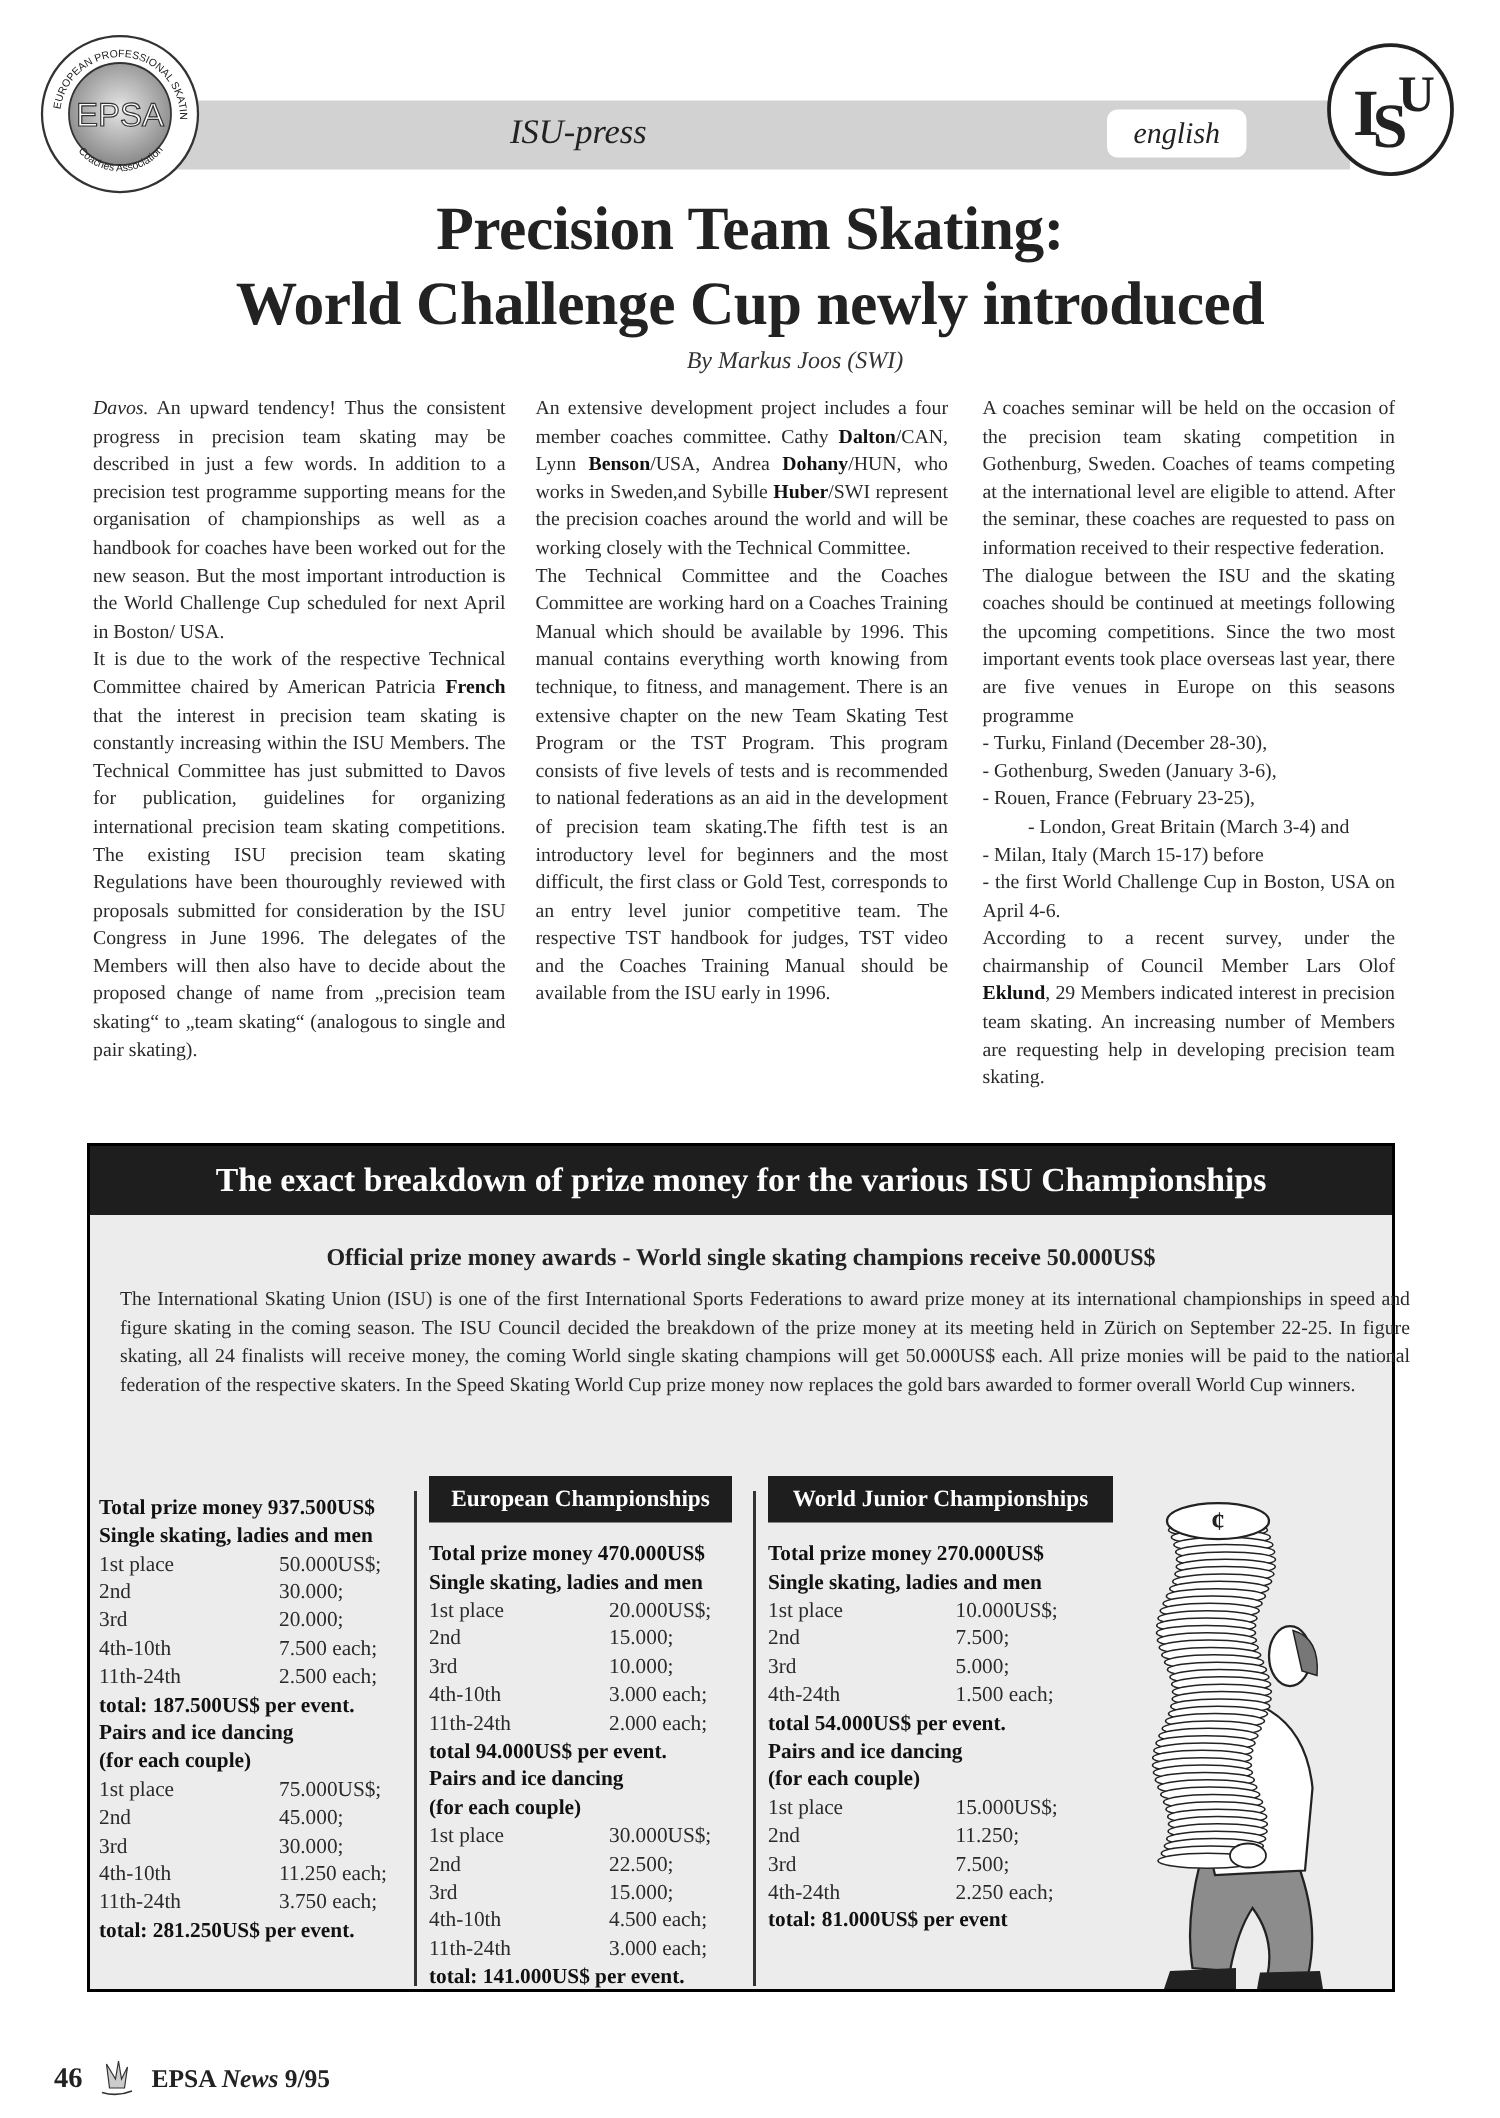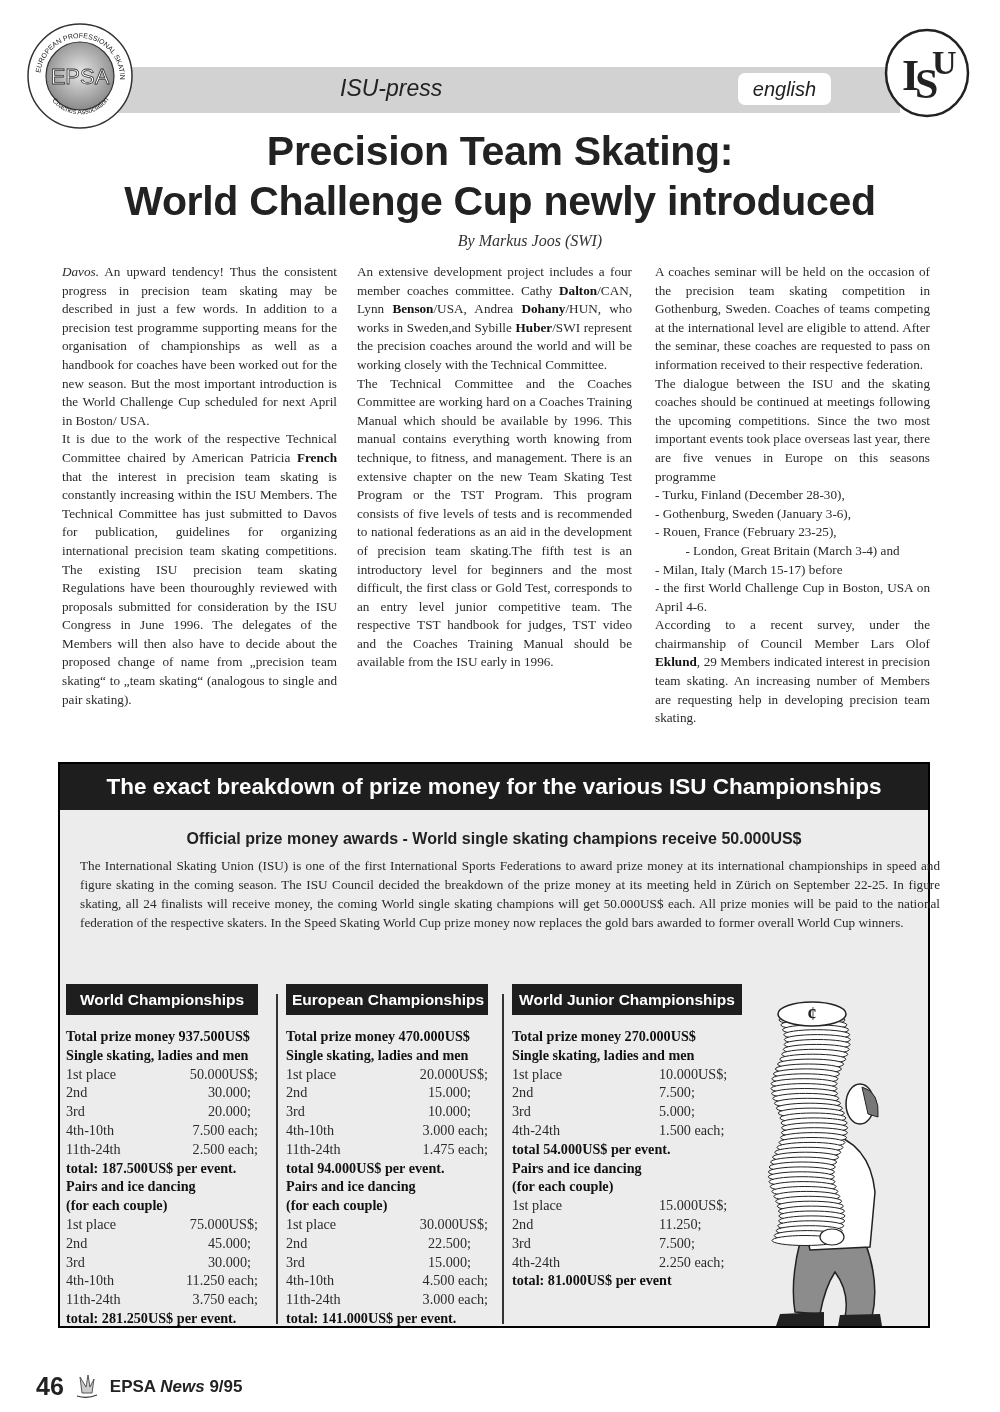--- a/index.html
+++ b/index.html
@@ -1,18 +1,18 @@
 <!DOCTYPE html>
 <html><head>
 <meta charset="utf-8">
 <style>
   html, body { margin: 0; padding: 0; background: #ffffff; }
   body { width: 1000px; height: 1412px; position: relative; overflow: hidden; color: #1e1e1e; }
   .serif { font-family: "Liberation Serif", "DejaVu Serif", serif; }
-  .sans { font-family: Liberation Sans, sans-serif; }
+  .sans { font-family: Liberation Serif, serif; }
 
   
   .band { position: absolute; left: 110px; top: 67px; width: 790px; height: 46px; background: #d2d2d2; }
   .band .press { position: absolute; left: 230px; top: 8px; font-size: 23px; font-style: italic; color: #222; }
   .band .lang { position: absolute; left: 628px; top: 6px; width: 93px; height: 32px; background: #ffffff; border-radius: 7px;
                 font-size: 20px; font-style: italic; text-align: center; line-height: 32px; color: #222; }
 
   .logo-epsa { position: absolute; left: 22px; top: 20px; width: 116px; height: 112px; }
   .logo-isu { position: absolute; left: 882px; top: 28px; width: 90px; height: 90px; }
 
@@ -31,36 +31,36 @@
   
   .box { position: absolute; left: 58px; top: 762px; width: 872px; height: 566px; border: 2px solid #000000; background: #ececec; box-sizing: border-box; }
   .box-head { position: absolute; left: 0; top: 0; width: 100%; height: 46px; background: #1e1e1e; color: #fff; font-size: 22.5px; font-weight: bold; text-align: center; line-height: 46px; }
   .box-sub { position: absolute; left: 0; top: 66px; width: 100%; text-align: center; font-size: 16px; font-weight: bold; color: #222; }
   .box-intro { position: absolute; left: 20px; top: 92px; width: 860px; font-size: 13.2px; line-height: 19px; text-align: justify; color: #2a2a2a; }
 
   .champ { position: absolute; top: 220px; }
   .champ .hdr { height: 31px; background: #1e1e1e; color: #fff; font-size: 15.5px; font-weight: bold; line-height: 31px; text-align: center; padding: 0 6px; white-space: nowrap; }
   .champ .rows { margin-top: 12px; font-size: 14.2px; line-height: 18.8px; color: #2a2a2a; }
   .champ .bold { font-weight: bold; color: #111; }
-  .champ .row { display: flex; gap: 22px; }
+  .champ .row { display: flex; }
   .champ .row .k { width: 120px; }
   .champ .row .v { flex: 1; white-space: nowrap; }
   .c1 { left: 6px; width: 192px; }
   .c2 { left: 226px; width: 202px; }
   .c3 { left: 452px; width: 230px; }
   .c2 .row .k { width: 120px; }
   .c3 .row .k { width: 125px; }
   .vdiv { position: absolute; top: 230px; width: 2px; background: #333; }
   .vdiv.d1 { left: 216px; height: 330px; }
   .vdiv.d2 { left: 442px; height: 330px; }
 
   .illustration { position: absolute; left: 680px; top: 228px; width: 184px; height: 334px; }
 
   .footer { position: absolute; left: 36px; top: 1372px; font-size: 17px; font-weight: bold; color: #222; display: flex; align-items: center; gap: 10px; }
-  .footer .pg { font-size: 25px; }
+  .footer .pg { font-size: 19px; }
   .footer .news { font-style: italic; }
 </style>
 </head>
 <body>
 
 <div class="band sans">
   <span class="press">ISU-press</span>
   <span class="lang">english</span>
 </div>
 
@@ -115,21 +115,20 @@
 
 <div class="box">
   <div class="box-head sans">The exact breakdown of prize money for the various ISU Championships</div>
   <div class="box-sub sans">Official prize money awards - World single skating champions receive 50.000US$</div>
   <div class="box-intro serif">The International Skating Union (ISU) is one of the first International Sports Federations to award prize money at its international championships in speed and figure skating in the coming season. The ISU Council decided the breakdown of the prize money at its meeting held in Zürich on September 22-25. In figure skating, all 24 finalists will receive money, the coming World single skating champions will get 50.000US$ each. All prize monies will be paid to the national federation of the respective skaters. In the Speed Skating World Cup prize money now replaces the gold bars awarded to former overall World Cup winners.</div>
 
   <div class="vdiv d1"></div>
   <div class="vdiv d2"></div>
 
   <div class="champ c1">
-      <div class="hdr sans">World Championships</div>
       <div class="rows serif">
         <div class="bold">Total prize money 937.500US$</div>
         <div class="bold">Single skating, ladies and men</div>
         <div class="row">
           <span class="k">1st place</span>
           <span class="v">50.000US$;</span>
         </div>
         <div class="row">
           <span class="k">2nd</span>
           <span class="v">30.000;</span>
@@ -188,21 +187,21 @@
         <div class="row">
           <span class="k">3rd</span>
           <span class="v">10.000;</span>
         </div>
         <div class="row">
           <span class="k">4th-10th</span>
           <span class="v">3.000 each;</span>
         </div>
         <div class="row">
           <span class="k">11th-24th</span>
-          <span class="v">1.475 each;</span>
+          <span class="v">2.000 each;</span>
         </div>
         <div class="bold">total  94.000US$ per event.</div>
         <div class="bold">Pairs and ice dancing</div>
         <div class="bold">(for each couple)</div>
         <div class="row">
           <span class="k">1st place</span>
           <span class="v">30.000US$;</span>
         </div>
         <div class="row">
           <span class="k">2nd</span>

